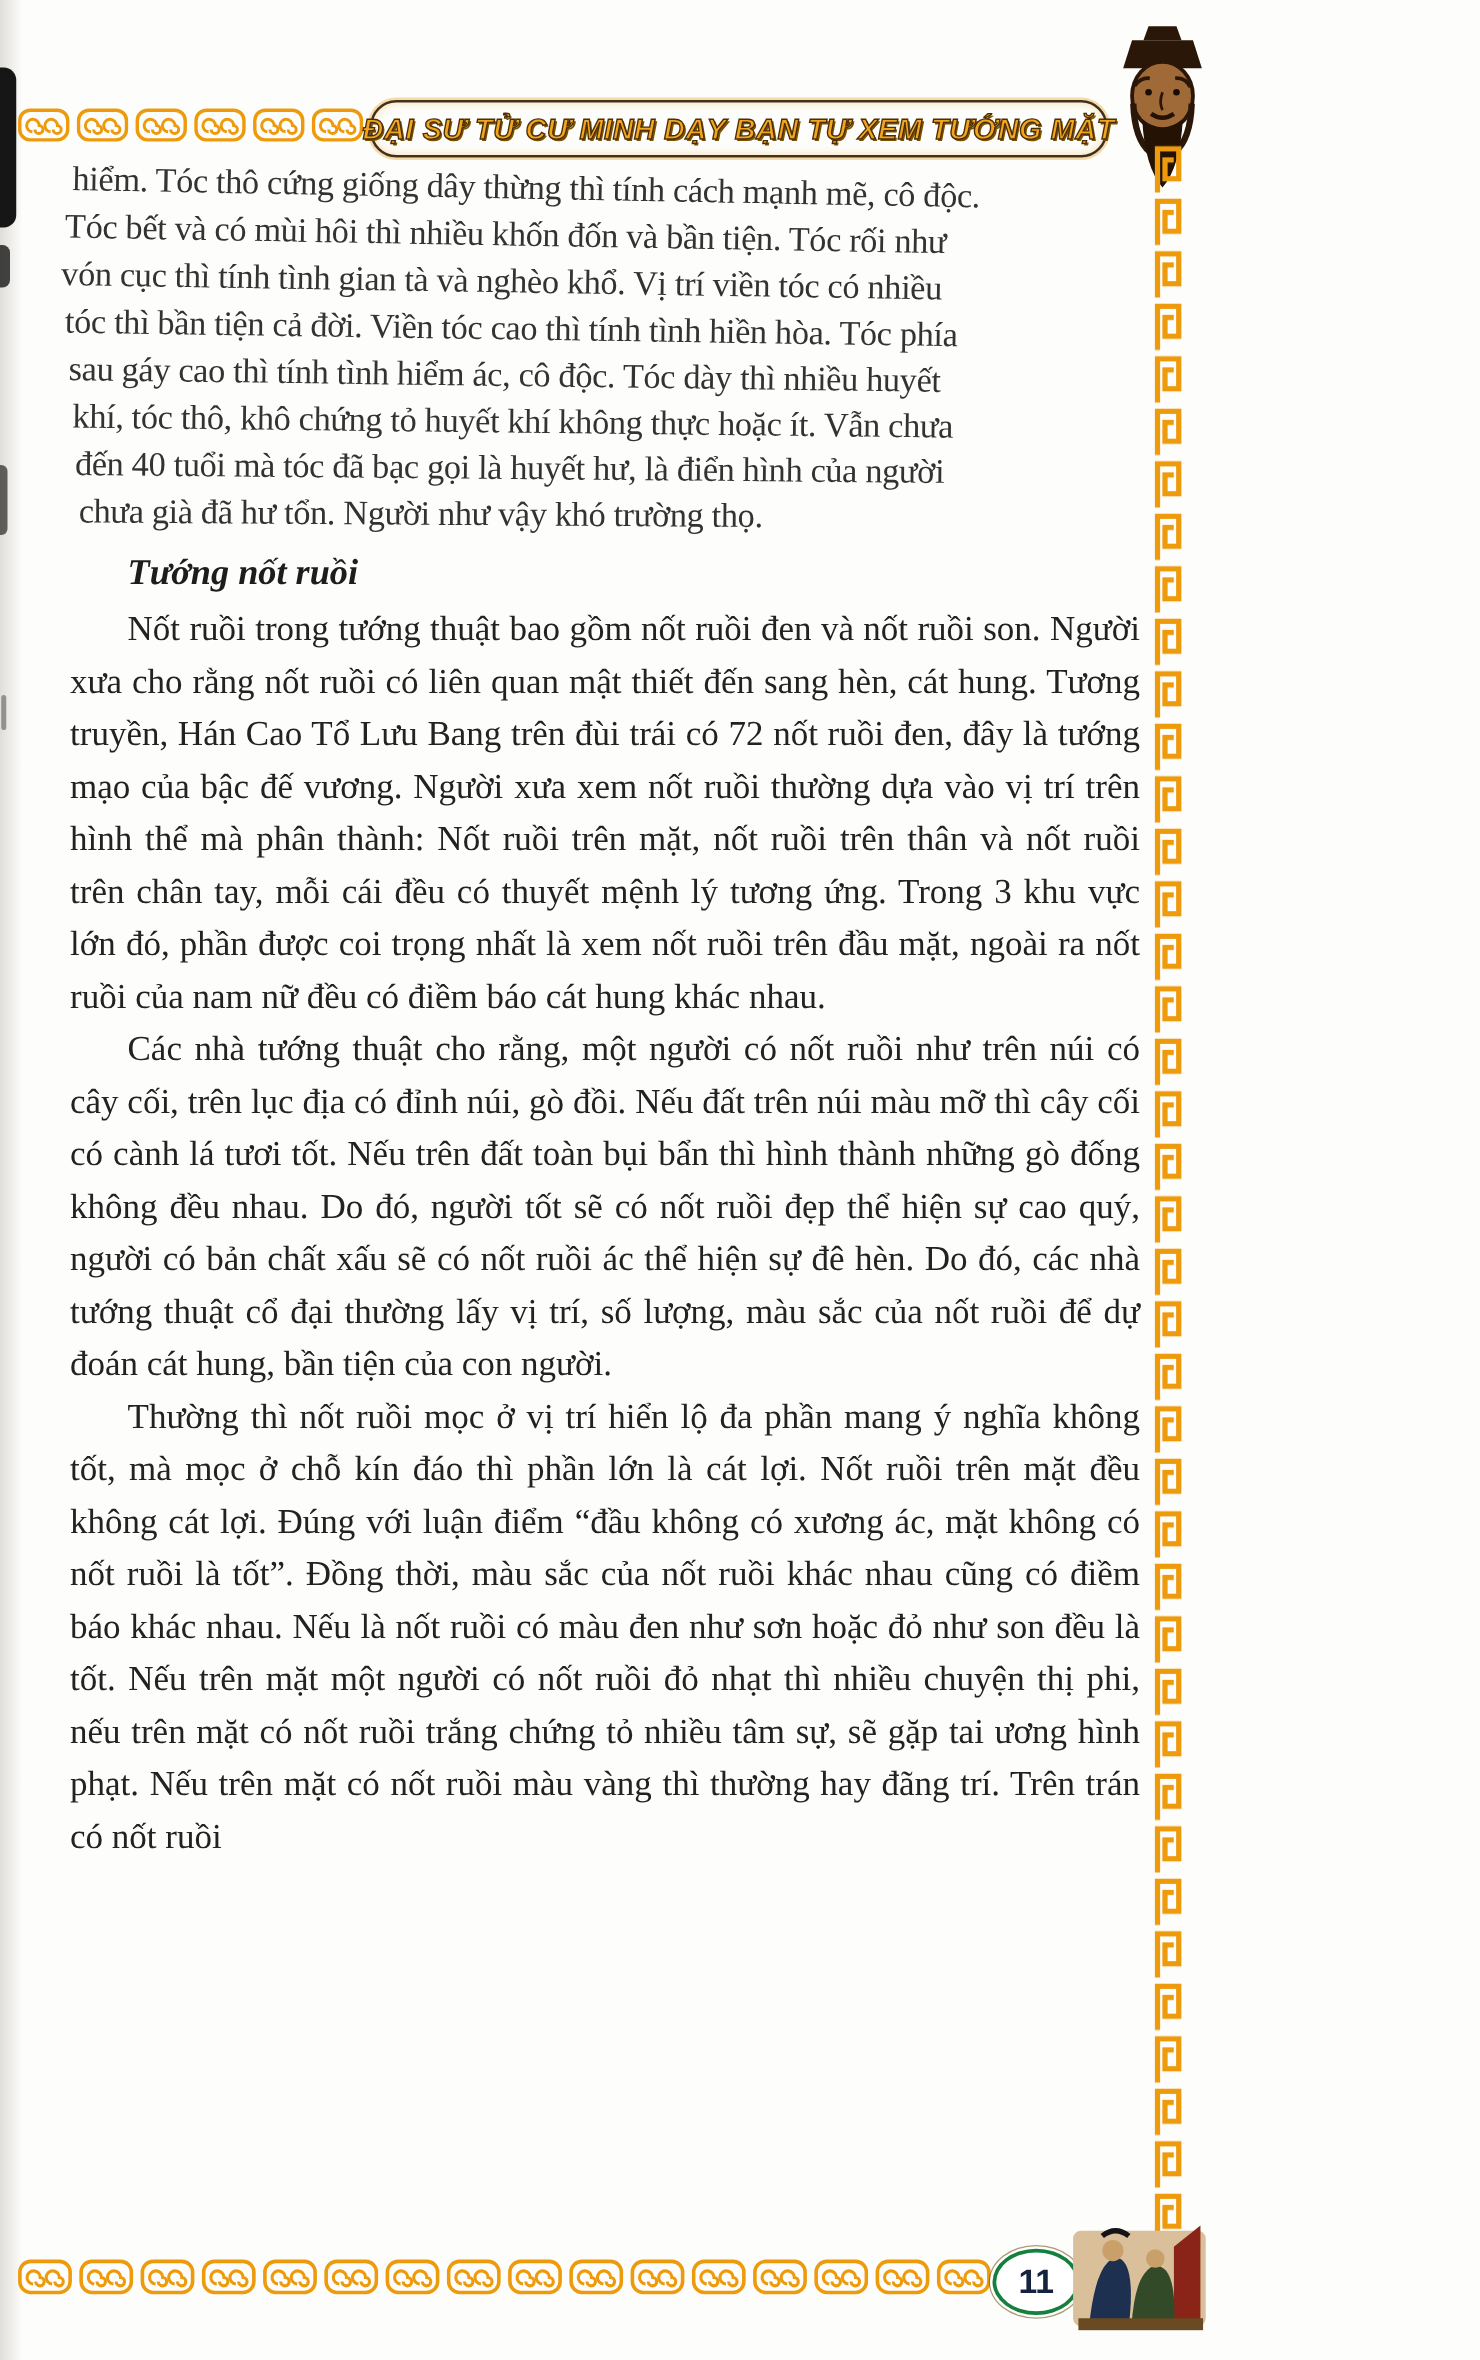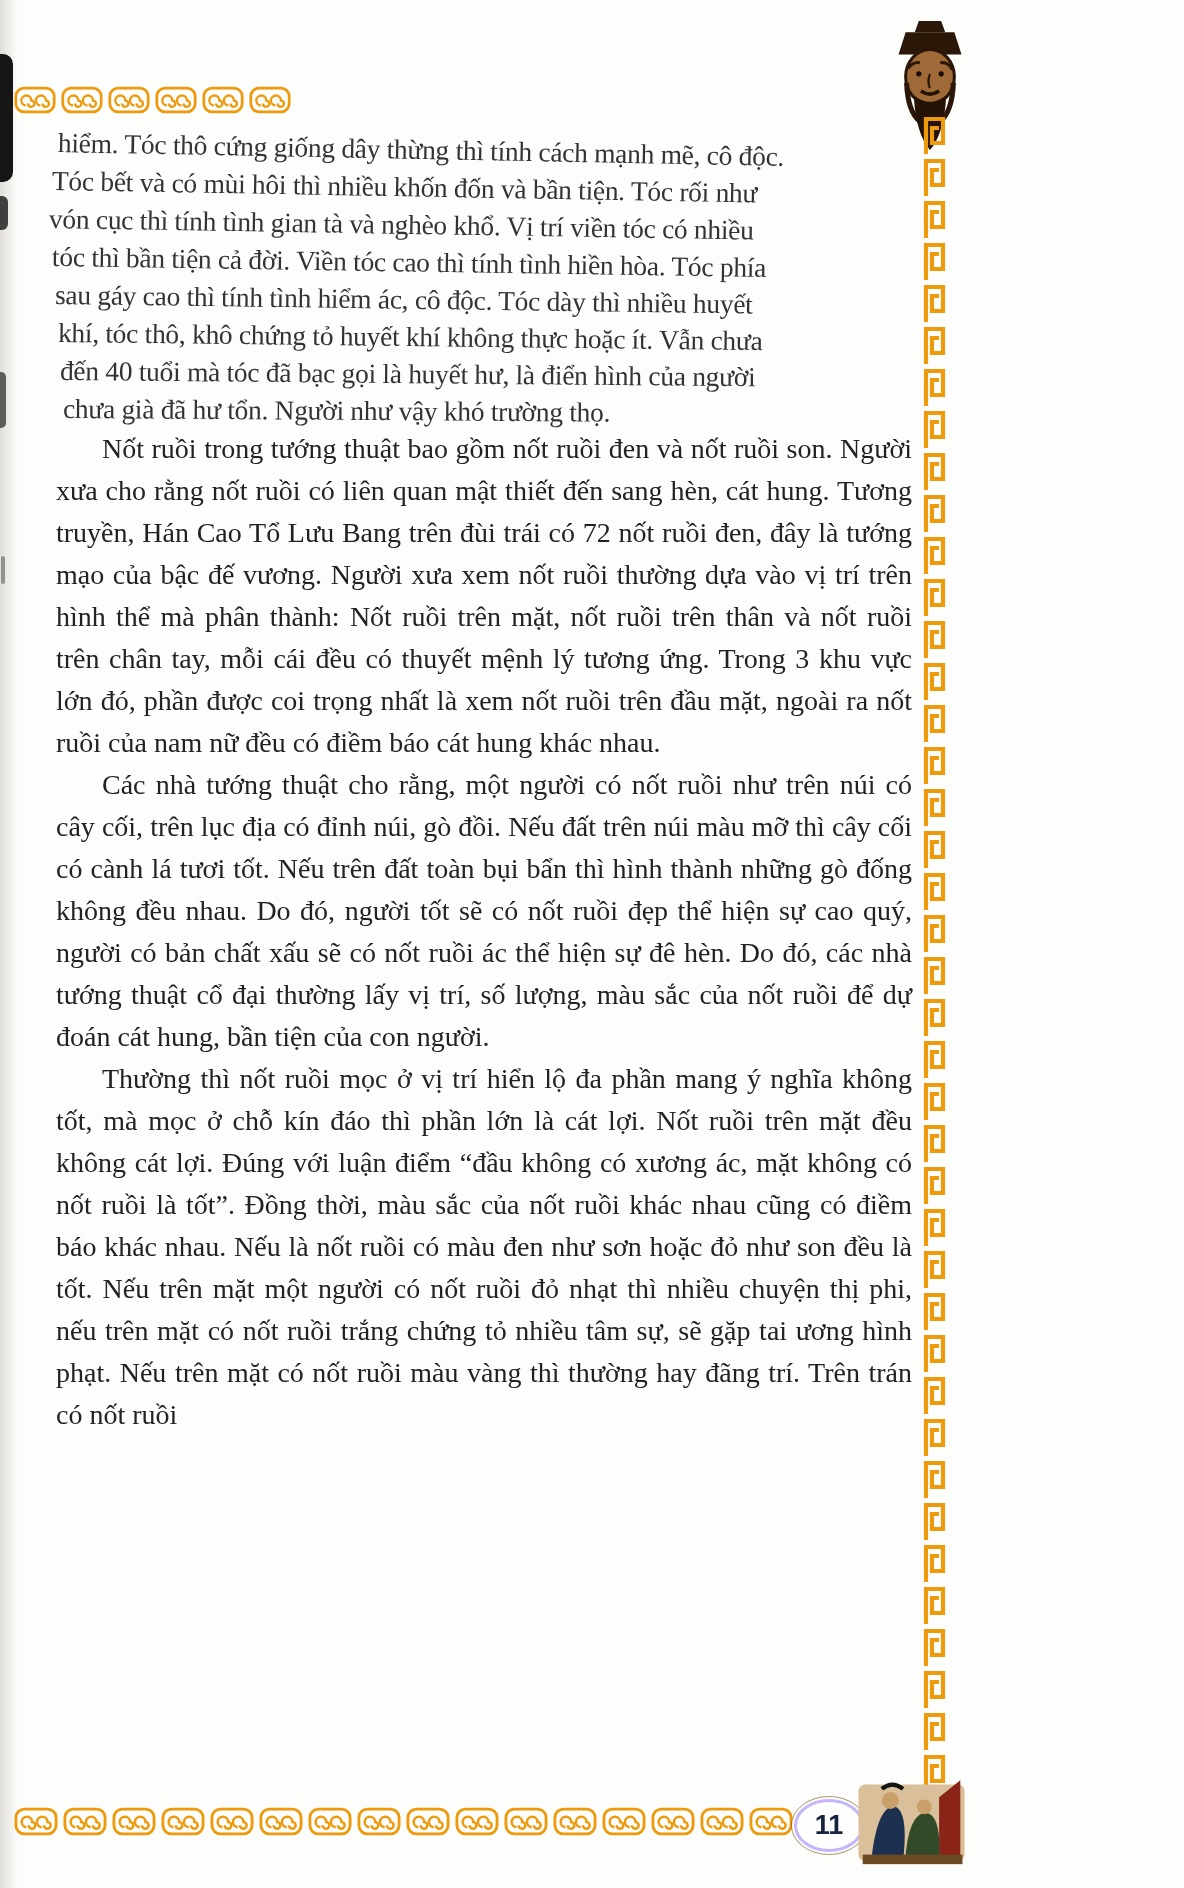--- a/index.html
+++ b/index.html
@@ -55,21 +55,21 @@
   .il6 { transform:rotate(0.52deg);  margin-left:4px; }
   .il7 { transform:rotate(0.38deg);  margin-left:7px; }
 
   .section-heading { margin:14px 0 8px 46px; font-size:29px; font-weight:700;
     font-style:italic; color:#1d1d1d; }
   .body-par { margin:0; font-size:28px; line-height:42px; text-align:justify;
     text-indent:46px; color:#222; }
 
   
   .badge { position:absolute; left:794px; top:1799px; width:64px; height:47px;
-    border:3px solid #c4b5fd; border-radius:50%; background:#fff;
+    border:3px solid #15803d; border-radius:50%; background:#fff;
     display:flex; align-items:center; justify-content:center;
     box-shadow:0 0 0 2px #fff, 0 0 0 3px rgba(110,72,8,.55); }
   .badge span { font-family:"Liberation Sans","DejaVu Sans",sans-serif;
     font-weight:700; font-size:27px; color:#16233f; }
 
   .bottom-illo { position:absolute; left:850px; top:1766px; }
 </style>
 </head>
 <body>
 
@@ -105,20 +105,23 @@
         <use href="#stamp"></use>
       </svg>
     <svg class="stamp">
         <use href="#stamp"></use>
       </svg>
     <svg class="stamp">
         <use href="#stamp"></use>
       </svg>
   </div>
 
+  <div class="banner">
+    <span>ĐẠI SƯ TỬ CƯ MINH DẠY BẠN TỰ XEM TƯỚNG MẶT</span>
+  </div>
 
   <svg class="face" width="88" height="132" viewBox="0 0 84 130">
     <path d="M31,1 h22 l4,11 h-30 z" fill="#2b1708"></path>
     <path d="M18,12 h48 l7,22 h-62 z" fill="#2b1708"></path>
     <ellipse cx="42" cy="56" rx="24" ry="27" fill="#a06a38" stroke="#2b1708" stroke-width="3"></ellipse>
     <path d="M20,48 q5,-7 12,-6 M52,42 q8,-1 12,7" stroke="#2b1708" stroke-width="3" fill="none"></path>
     <circle cx="31" cy="53" r="2.6" fill="#190c03"></circle>
     <circle cx="53" cy="53" r="2.6" fill="#190c03"></circle>
     <path d="M42,53 q-3,8 0,14" stroke="#2b1708" stroke-width="2.2" fill="none"></path>
     <path d="M19,62 q1,28 13,38 M65,62 q-1,28 -13,38" stroke="#2b1708" stroke-width="5" fill="none"></path>
@@ -140,20 +143,21 @@
       <div class="intro-line il0">hiểm. Tóc thô cứng giống dây thừng thì tính cách mạnh mẽ, cô độc.</div>
       <div class="intro-line il1">Tóc bết và có mùi hôi thì nhiều khốn đốn và bần tiện. Tóc rối như</div>
       <div class="intro-line il2">vón cục thì tính tình gian tà và nghèo khổ. Vị trí viền tóc có nhiều</div>
       <div class="intro-line il3">tóc thì bần tiện cả đời. Viền tóc cao thì tính tình hiền hòa. Tóc phía</div>
       <div class="intro-line il4">sau gáy cao thì tính tình hiểm ác, cô độc. Tóc dày thì nhiều huyết</div>
       <div class="intro-line il5">khí, tóc thô, khô chứng tỏ huyết khí không thực hoặc ít. Vẫn chưa</div>
       <div class="intro-line il6">đến 40 tuổi mà tóc đã bạc gọi là huyết hư, là điển hình của người</div>
       <div class="intro-line il7">chưa già đã hư tổn. Người như vậy khó trường thọ.</div>
     </div>
 
+    <h3 class="section-heading">Tướng nốt ruồi</h3>
 
     <p class="body-par">Nốt ruồi trong tướng thuật bao gồm nốt ruồi đen và nốt ruồi son. Người xưa cho rằng nốt ruồi có liên quan mật thiết đến sang hèn, cát hung. Tương truyền, Hán Cao Tổ Lưu Bang trên đùi trái có 72 nốt ruồi đen, đây là tướng mạo của bậc đế vương. Người xưa xem nốt ruồi thường dựa vào vị trí trên hình thể mà phân thành: Nốt ruồi trên mặt, nốt ruồi trên thân và nốt ruồi trên chân tay, mỗi cái đều có thuyết mệnh lý tương ứng. Trong 3 khu vực lớn đó, phần được coi trọng nhất là xem nốt ruồi trên đầu mặt, ngoài ra nốt ruồi của nam nữ đều có điềm báo cát hung khác nhau.</p>
     <p class="body-par">Các nhà tướng thuật cho rằng, một người có nốt ruồi như trên núi có cây cối, trên lục địa có đỉnh núi, gò đồi. Nếu đất trên núi màu mỡ thì cây cối có cành lá tươi tốt. Nếu trên đất toàn bụi bẩn thì hình thành những gò đống không đều nhau. Do đó, người tốt sẽ có nốt ruồi đẹp thể hiện sự cao quý, người có bản chất xấu sẽ có nốt ruồi ác thể hiện sự đê hèn. Do đó, các nhà tướng thuật cổ đại thường lấy vị trí, số lượng, màu sắc của nốt ruồi để dự đoán cát hung, bần tiện của con người.</p>
     <p class="body-par">Thường thì nốt ruồi mọc ở vị trí hiển lộ đa phần mang ý nghĩa không tốt, mà mọc ở chỗ kín đáo thì phần lớn là cát lợi. Nốt ruồi trên mặt đều không cát lợi. Đúng với luận điểm “đầu không có xương ác, mặt không có nốt ruồi là tốt”. Đồng thời, màu sắc của nốt ruồi khác nhau cũng có điềm báo khác nhau. Nếu là nốt ruồi có màu đen như sơn hoặc đỏ như son đều là tốt. Nếu trên mặt một người có nốt ruồi đỏ nhạt thì nhiều chuyện thị phi, nếu trên mặt có nốt ruồi trắng chứng tỏ nhiều tâm sự, sẽ gặp tai ương hình phạt. Nếu trên mặt có nốt ruồi màu vàng thì thường hay đãng trí. Trên trán có nốt ruồi</p>
   </div>
 
   <div class="stamps-row stamps-bottom">
     <svg class="stamp">
         <use href="#stamp"></use>
       </svg>

